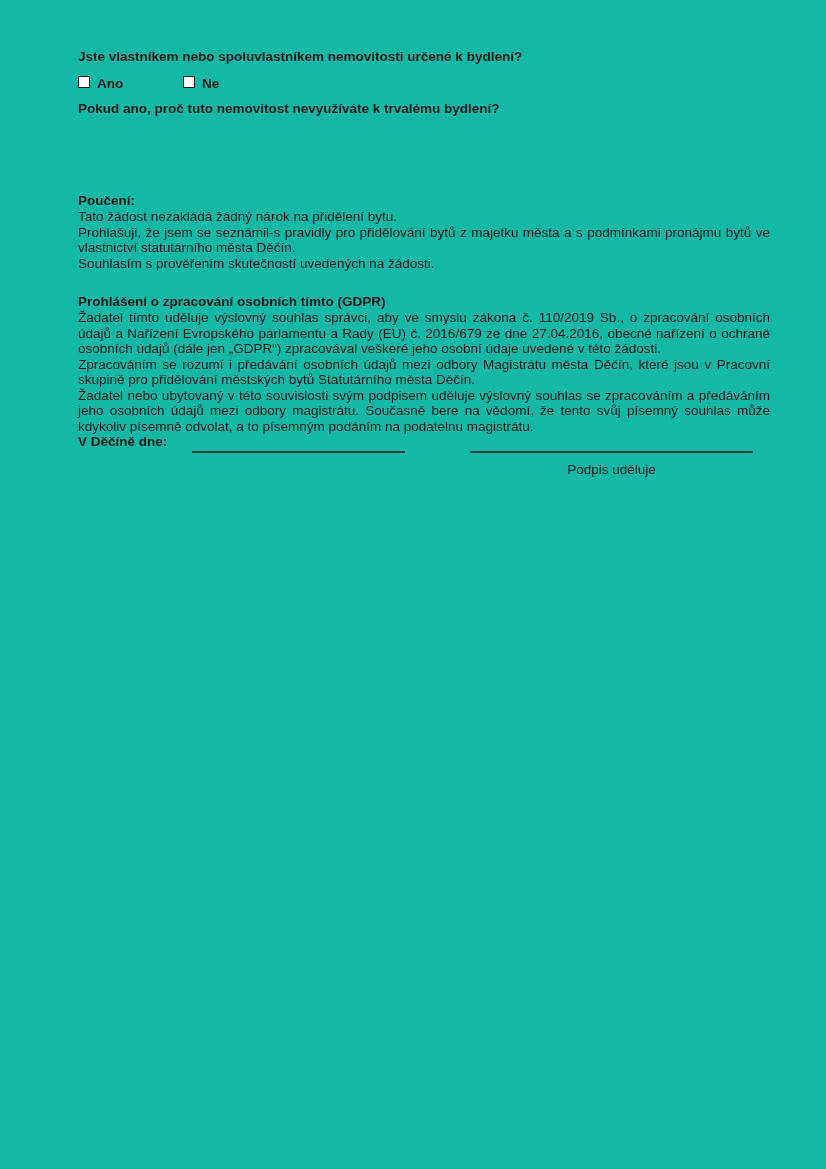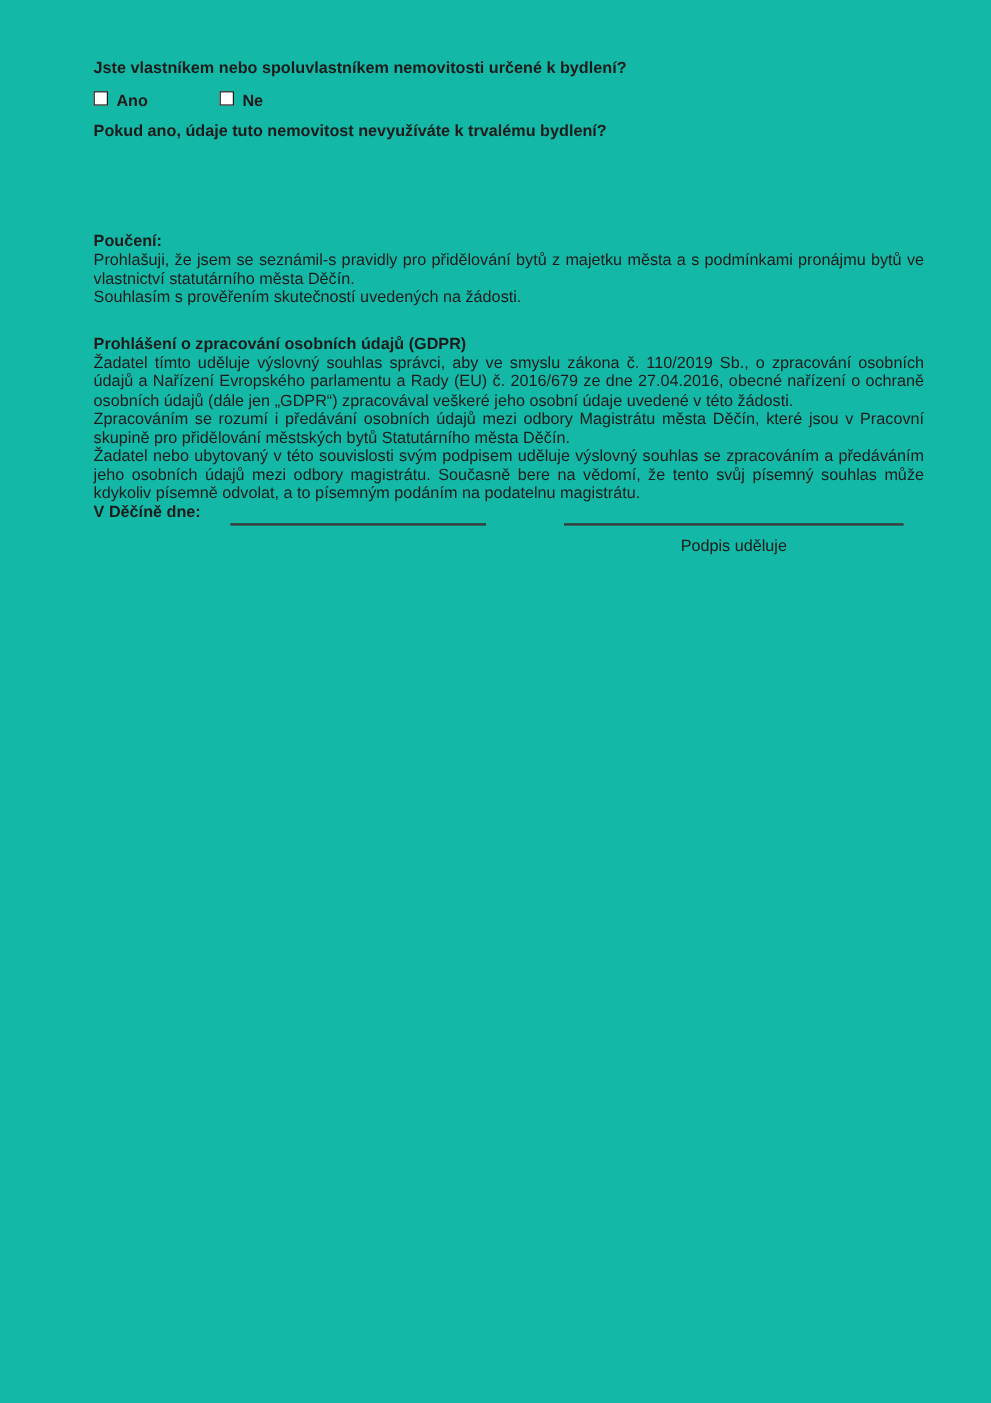--- a/index.html
+++ b/index.html
@@ -109,28 +109,29 @@
     <span class="opt opt-ano">
       <span class="cb"></span>
       <span>Ano</span>
     </span>
     <span class="opt">
       <span class="cb"></span>
       <span>Ne</span>
     </span>
   </div>
 
-  <p class="h q2">Pokud ano, údaje tuto nemovitost nevyužíváte k trvalému bydlení?</p>
+  <p class="h q2">Pokud ano, proč tuto nemovitost nevyužíváte k trvalému bydlení?</p>
 
   <p class="h sec-pouceni">Poučení:</p>
+  <p class="body pouceni-body">Tato žádost nezakládá žádný nárok na přidělení bytu.</p>
 
   <p class="body just prohlaseni-p1">Prohlašuji, že jsem se seznámil-s pravidly pro přidělování bytů z majetku města a s podmínkami pronájmu bytů ve vlastnictví statutárního města Děčín.</p>
   <p class="body prohlaseni-p2">Souhlasím s prověřením skutečností uvedených na žádosti.</p>
 
-  <p class="h sec-gdpr">Prohlášení o zpracování osobních údajů (GDPR)</p>
+  <p class="h sec-gdpr">Prohlášení o zpracování osobních tímto (GDPR)</p>
   <p class="body just gdpr-p1">Žadatel tímto uděluje výslovný souhlas správci, aby ve smyslu zákona č. 110/2019 Sb., o zpracování osobních údajů a Nařízení Evropského parlamentu a Rady (EU) č. 2016/679 ze dne 27.04.2016, obecné nařízení o ochraně osobních údajů (dále jen „GDPR“) zpracovával veškeré jeho osobní údaje uvedené v této žádosti.</p>
   <p class="body just gdpr-p2">Zpracováním se rozumí i předávání osobních údajů mezi odbory Magistrátu města Děčín, které jsou v Pracovní skupině pro přidělování městských bytů Statutárního města Děčín.</p>
   <p class="body just gdpr-p3">Žadatel nebo ubytovaný v této souvislosti svým podpisem uděluje výslovný souhlas se zpracováním a předáváním jeho osobních údajů mezi odbory magistrátu. Současně bere na vědomí, že tento svůj písemný souhlas může kdykoliv písemně odvolat, a to písemným podáním na podatelnu magistrátu.</p>
 
   <div class="sig-block">
     <span class="sig-label">V Děčíně dne:</span>
     <span class="sig-line sig-line-date"></span>
     <span class="sig-line sig-line-sign"></span>
     <span class="sig-caption">Podpis uděluje</span>
   </div>

